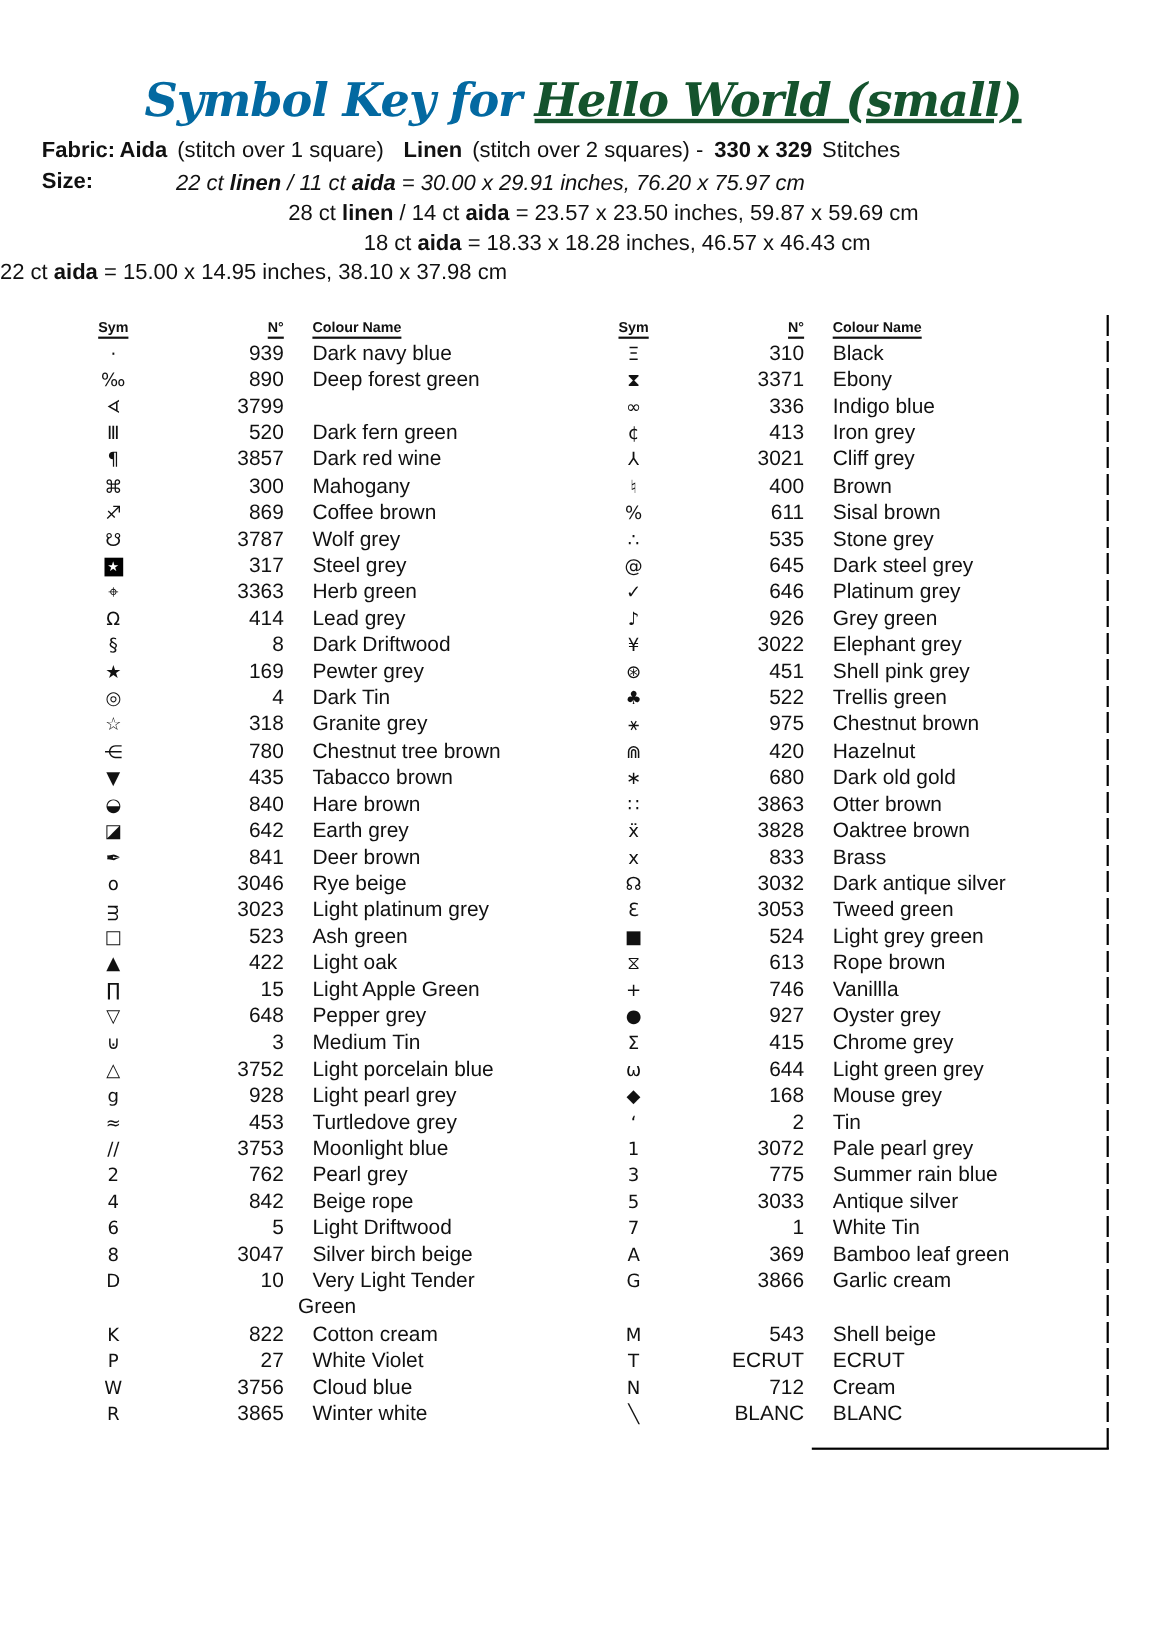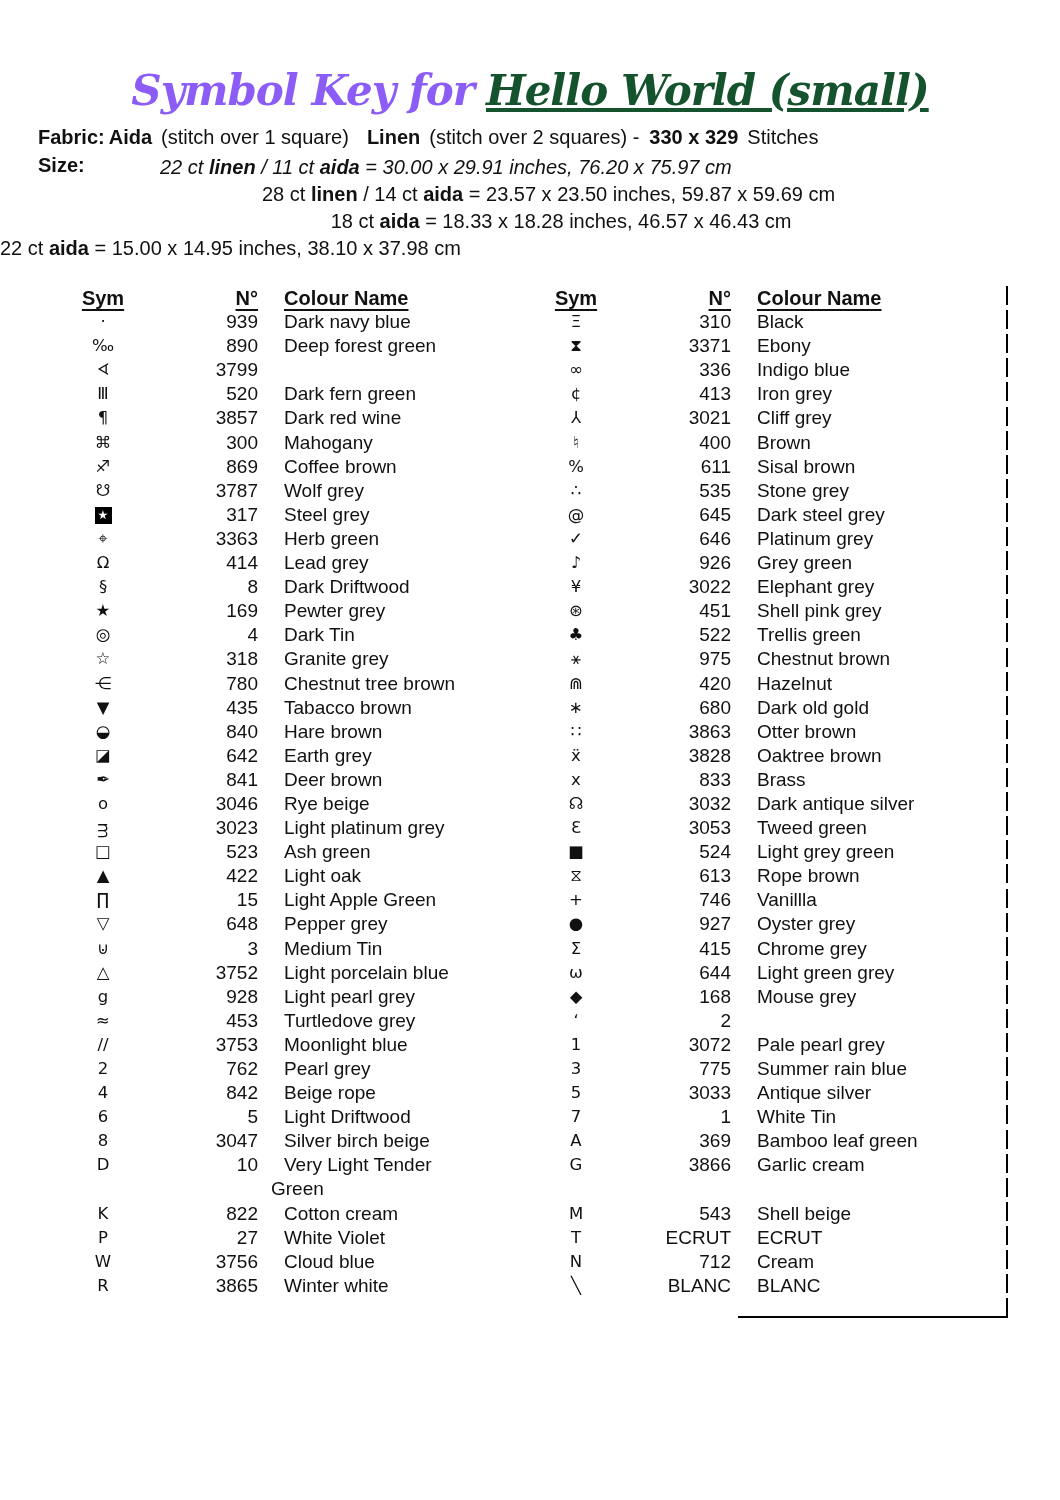--- a/index.html
+++ b/index.html
@@ -2,21 +2,21 @@
 <html><head>
 <meta charset="utf-8">
 <style>
   html,body{margin:0;padding:0;background:#ffffff;}
   .page{position:relative;width:1060px;height:1500px;background:#ffffff;overflow:hidden;
         font-family:"Liberation Sans",sans-serif;color:#111;}
   
   .title{position:absolute;top:66px;left:0;width:100%;text-align:center;
          font-family:"DejaVu Serif",serif;font-style:italic;font-weight:700;
          font-size:42px;letter-spacing:-1px;white-space:nowrap;}
-  .title .prefix{margin-right:12px;color:#8b5cf6;font-style:italic;}
+  .title .prefix{margin-right:12px;color:#0369a1;font-style:italic;}
   
   .fabric{position:absolute;top:126px;left:38px;font-size:20px;white-space:nowrap;}
   .fabric .b{font-weight:700;}
   .fabric .lab{font-weight:700;margin-right:4px;}
   .fabric .m8{margin-right:9px;}
   .fabric .m16{margin-right:18px;}
   .fabric .m10{margin-right:10px;}
   
   .sizeblock{position:absolute;top:154px;left:0;font-size:20px;}
   .sizeblock .lab{position:absolute;left:38px;top:0;font-weight:700;}
@@ -24,21 +24,21 @@
   .size-line .b{font-weight:700;}
   .size-line:nth-child(2){margin-left:129px;}
   .size-line:nth-child(3){margin-left:160px;font-style:italic;}
   .size-line:nth-child(4){margin-left:262px;}
   .size-line:nth-child(5){margin-left:287px;text-align:center;}
   
   .keycol{position:absolute;top:286px;}
   .keycol.left{left:60px;width:470px;}
   .keycol.right{left:533px;width:474px;}
   .khead,.krow{display:grid;grid-template-columns:86px 112px auto;}
-  .khead{font-weight:700;font-size:20px;line-height:24.1px;}
+  .khead{font-weight:700;font-size:13px;line-height:24.1px;}
   .khead span{text-decoration:underline;text-underline-offset:4px;text-decoration-thickness:2px;}
   .khead .hsym{text-align:center;}
   .khead .hno{text-align:right;justify-self:end;}
   .khead .hname{margin-left:26px;justify-self:start;}
   .krow{min-height:24.1px;line-height:24.1px;font-size:19px;}
   .sym{text-align:center;font-family:"DejaVu Sans",sans-serif;font-size:16.5px;}
   .sym .glyph.boxed{display:inline-block;background:#000;color:#fff;width:17px;height:17px;
         line-height:17px;font-size:12px;vertical-align:1px;}
   .no{text-align:right;}
   .cname{padding-left:26px;}
@@ -432,20 +432,21 @@
           <span class="cname">Light green grey</span>
         </div>
         <div class="krow">
           <span class="sym"><span class="glyph">◆</span></span>
           <span class="no">168</span>
           <span class="cname">Mouse grey</span>
         </div>
         <div class="krow">
           <span class="sym"><span class="glyph">ʻ</span></span>
           <span class="no">2</span>
+          <span class="cname">Tin</span>
         </div>
         <div class="krow">
           <span class="sym"><span class="glyph">1</span></span>
           <span class="no">3072</span>
           <span class="cname">Pale pearl grey</span>
         </div>
         <div class="krow">
           <span class="sym"><span class="glyph">3</span></span>
           <span class="no">775</span>
           <span class="cname">Summer rain blue</span>

